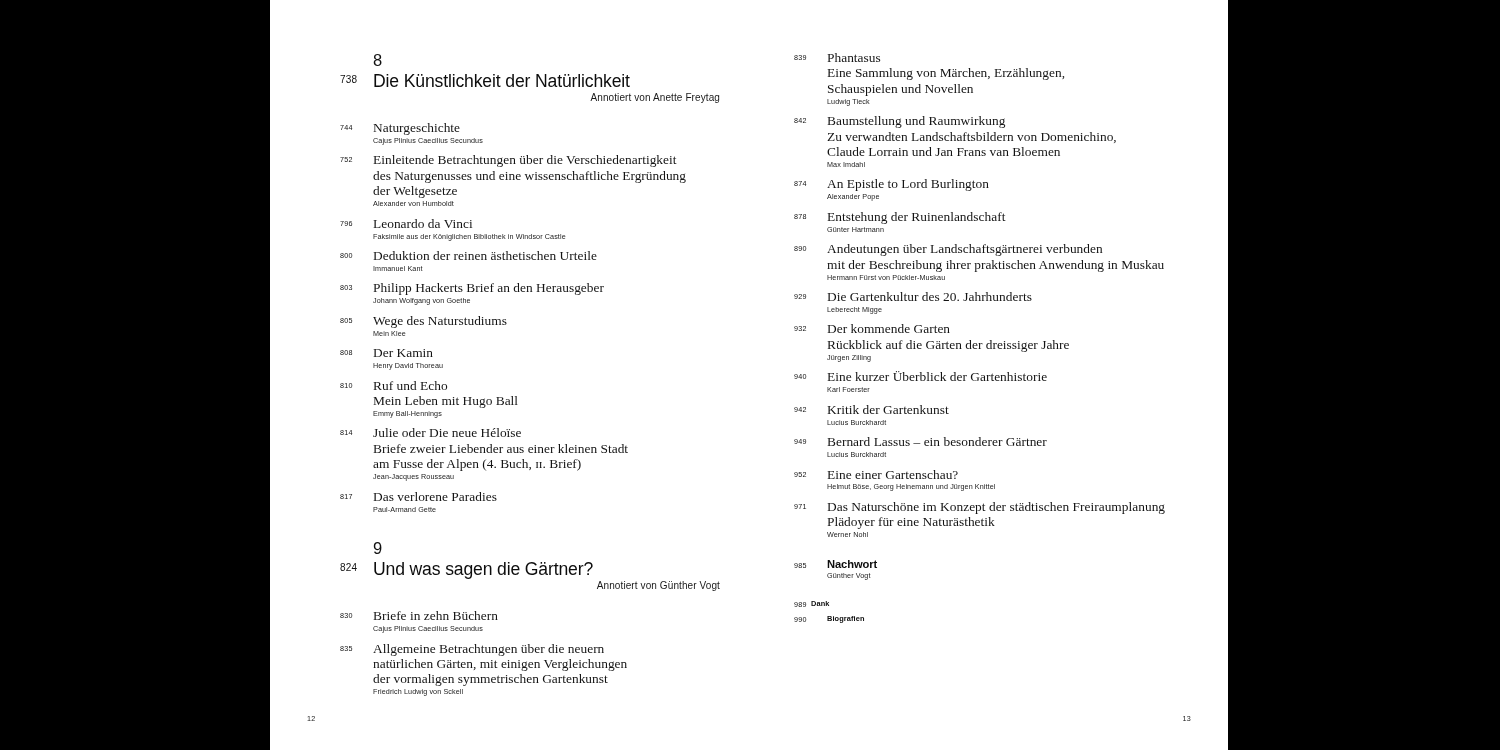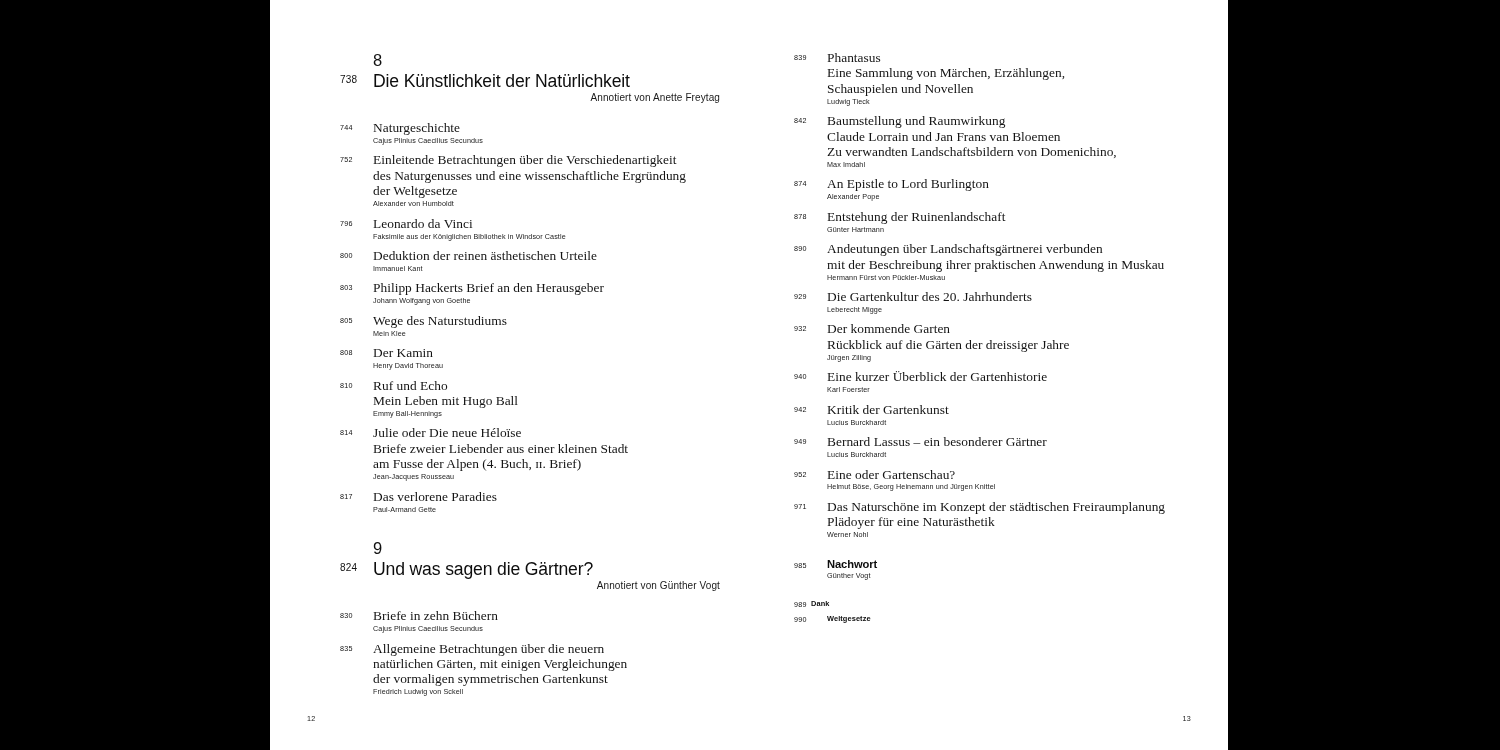--- a/index.html
+++ b/index.html
@@ -263,22 +263,22 @@
           <div class="entry">
             <div class="folio">839</div>
             <div class="title">Phantasus</div>
             <div class="subline">Eine Sammlung von Märchen, Erzählungen,</div>
             <div class="subline">Schauspielen und Novellen</div>
             <div class="author">Ludwig Tieck</div>
           </div>
           <div class="entry">
             <div class="folio">842</div>
             <div class="title">Baumstellung und Raumwirkung</div>
+            <div class="subline">Zu verwandten Landschaftsbildern von Domenichino,</div>
             <div class="subline">Claude Lorrain und Jan Frans van Bloemen</div>
-            <div class="subline">Zu verwandten Landschaftsbildern von Domenichino,</div>
             <div class="author">Max Imdahl</div>
           </div>
           <div class="entry">
             <div class="folio">874</div>
             <div class="title">An Epistle to Lord Burlington</div>
             <div class="author">Alexander Pope</div>
           </div>
           <div class="entry">
             <div class="folio">878</div>
             <div class="title">Entstehung der Ruinenlandschaft</div>
@@ -311,21 +311,21 @@
             <div class="title">Kritik der Gartenkunst</div>
             <div class="author">Lucius Burckhardt</div>
           </div>
           <div class="entry">
             <div class="folio">949</div>
             <div class="title">Bernard Lassus – ein besonderer Gärtner</div>
             <div class="author">Lucius Burckhardt</div>
           </div>
           <div class="entry">
             <div class="folio">952</div>
-            <div class="title">Eine oder Gartenschau?</div>
+            <div class="title">Eine einer Gartenschau?</div>
             <div class="author">Helmut Böse, Georg Heinemann und Jürgen Knittel</div>
           </div>
           <div class="entry">
             <div class="folio">971</div>
             <div class="title">Das Naturschöne im Konzept der städtischen Freiraumplanung</div>
             <div class="subline">Plädoyer für eine Naturästhetik</div>
             <div class="author">Werner Nohl</div>
           </div>
         </div>
 
@@ -336,21 +336,21 @@
             <div class="folio">985</div>
             <div class="backmatter-main">Nachwort</div>
             <div class="author">Günther Vogt</div>
           </div>
           <div class="entry" style="margin-bottom: 5px; padding-left: 17px;">
             <div class="folio" style="top: 1px;">989</div>
             <div class="backmatter-small">Dank</div>
           </div>
           <div class="entry" style="margin-bottom: 5px;">
             <div class="folio" style="top: 1px;">990</div>
-            <div class="backmatter-small">Weltgesetze</div>
+            <div class="backmatter-small">Biografien</div>
           </div>
         </div>
 
     </div>
     <div class="page-folio">13</div>
   </div>
 
 </div>
 
 </body></html>

